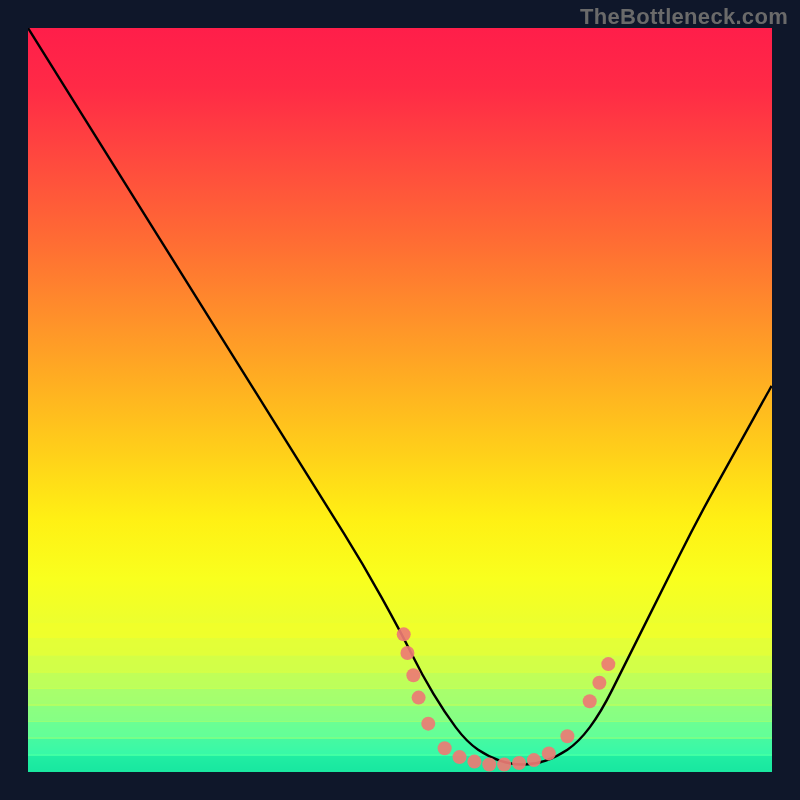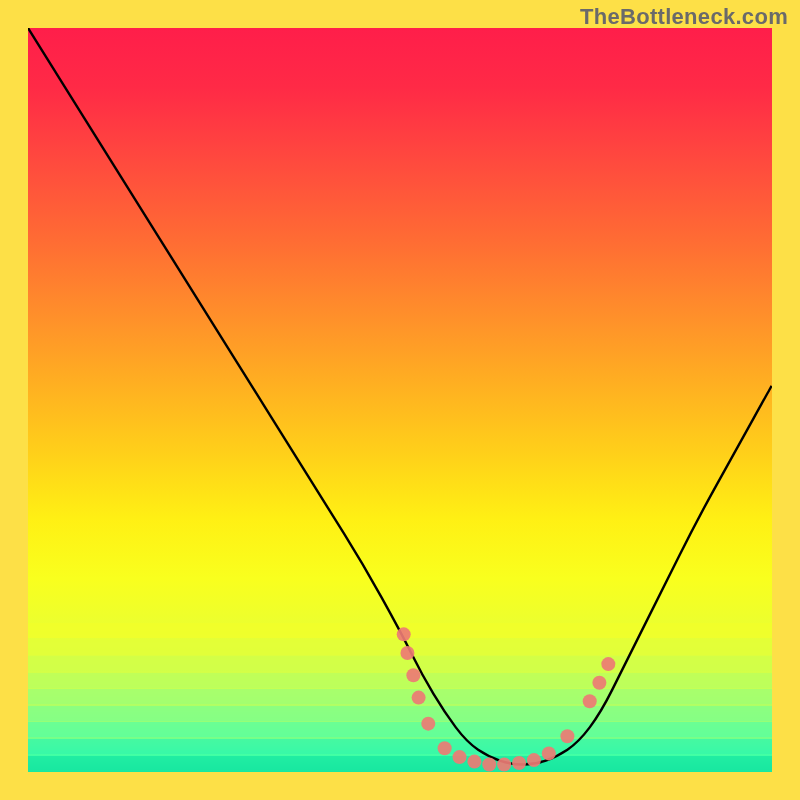--- a/index.html
+++ b/index.html
@@ -8,21 +8,21 @@
     width: 800px;
     height: 800px;
     background: #000;
     overflow: hidden;
     font-family: Arial, Helvetica, sans-serif;
   }
   .frame {
     position: relative;
     width: 800px;
     height: 800px;
-    background: #fde047;
+    background: #0f172a;
   }
   .watermark {
     position: absolute;
     top: 4px;
     right: 12px;
     color: #6a6a6a;
     font-size: 22px;
     font-weight: 600;
     letter-spacing: 0.3px;
     z-index: 5;

